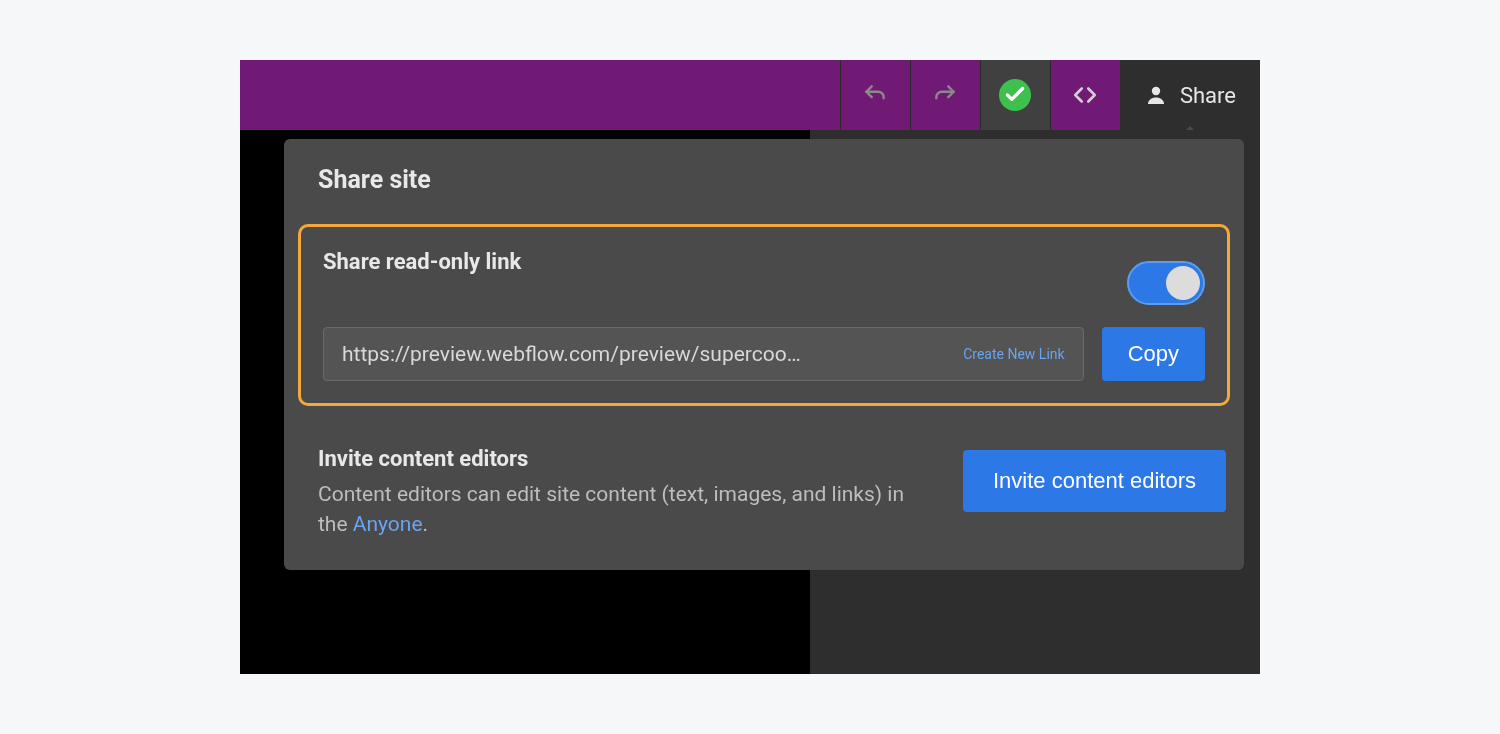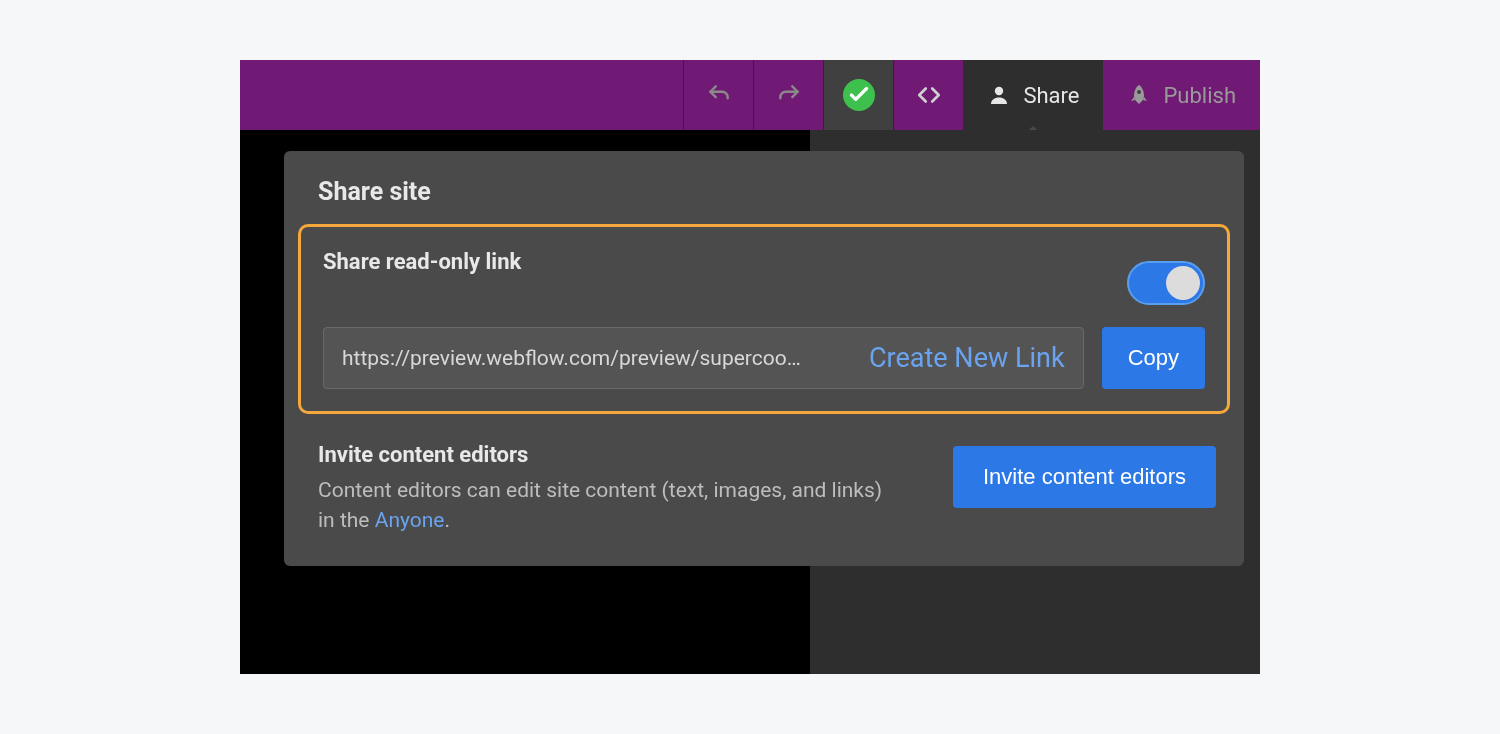--- a/index.html
+++ b/index.html
@@ -92,37 +92,37 @@
     .panel-backdrop {
       position: absolute;
       top: 70px;
       right: 0;
       width: 450px;
       height: 560px;
       background: #2e2e2e;
     }
     .share-panel {
       position: absolute;
-      top: 91px;
+      top: 79px;
       left: 44px;
       width: 960px;
       background: #4a4a4a;
       border-radius: 6px;
       padding: 0;
     }
     .panel-header {
       padding: 26px 34px 18px 34px;
     }
     .panel-title {
       color: #e8e8e8;
       font-size: 25px;
       font-weight: 700;
     }
     .highlight-box {
-      margin: 0 14px;
+      margin: 12px 14px;
       border: 3px solid #f4a83c;
       border-radius: 10px;
       padding: 22px 22px;
     }
     .section-heading {
       color: #e8e8e8;
       font-size: 22px;
       font-weight: 700;
       margin-bottom: 8px;
     }
@@ -180,35 +180,35 @@
     }
     .link-url {
       color: #d8d8d8;
       font-size: 21px;
       white-space: nowrap;
       overflow: hidden;
       text-overflow: ellipsis;
     }
     .link-create {
       color: #6aa3ee;
-      font-size: 27px;
+      font-size: 14px;
       white-space: nowrap;
       cursor: pointer;
     }
     .copy-btn {
       background: #2c78e6;
       color: #fff;
       font-size: 22px;
       border: none;
       border-radius: 4px;
       padding: 4px 26px;
       cursor: pointer;
     }
     .invite-section {
-      padding: 28px 28px 30px 34px;
+      padding: 28px 18px 30px 34px;
       display: flex;
       align-items: flex-start;
       justify-content: flex-start;
       gap: 52px;
     }
     .invite-text {
       flex: 1;
     }
     .editor-link {
       color: #6aa3ee;
@@ -256,28 +256,20 @@
         <path d="M9 6l-6 6 6 6M15 6l6 6-6 6" stroke="#d0d0d0" stroke-width="2.4" stroke-linecap="round" stroke-linejoin="round"></path>
       </svg>
     </div>
     <div class="toolbar-share">
       <svg viewBox="0 0 24 24" width="24" height="24">
         <circle cx="12" cy="8" r="4.2" fill="#e6e6e6"></circle>
         <path d="M4 21c0-4 3.6-6.5 8-6.5s8 2.5 8 6.5" fill="#e6e6e6"></path>
       </svg>
       <span class="toolbar-share-label">Share</span>
       <div class="share-arrow"></div>
-    </div>
-    <div class="toolbar-publish">
-      <svg viewBox="0 0 24 24" width="24" height="24">
-        <path d="M12 2c3 2 5 6 5 11 0 2-1 4-2 5l-3 3-3-3c-1-1-2-3-2-5 0-5 2-9 5-11z" fill="#9a9a9a"></path>
-        <circle cx="12" cy="9" r="2" fill="#404040"></circle>
-        <path d="M7 14l-3 4 4-1M17 14l3 4-4-1" fill="#9a9a9a"></path>
-      </svg>
-      <span class="toolbar-publish-label">Publish</span>
     </div>
   </div>
 
   <div class="panel-backdrop"></div>
 
   <div class="share-panel">
     <div class="panel-header">
       <div class="panel-title">Share site</div>
     </div>
 

